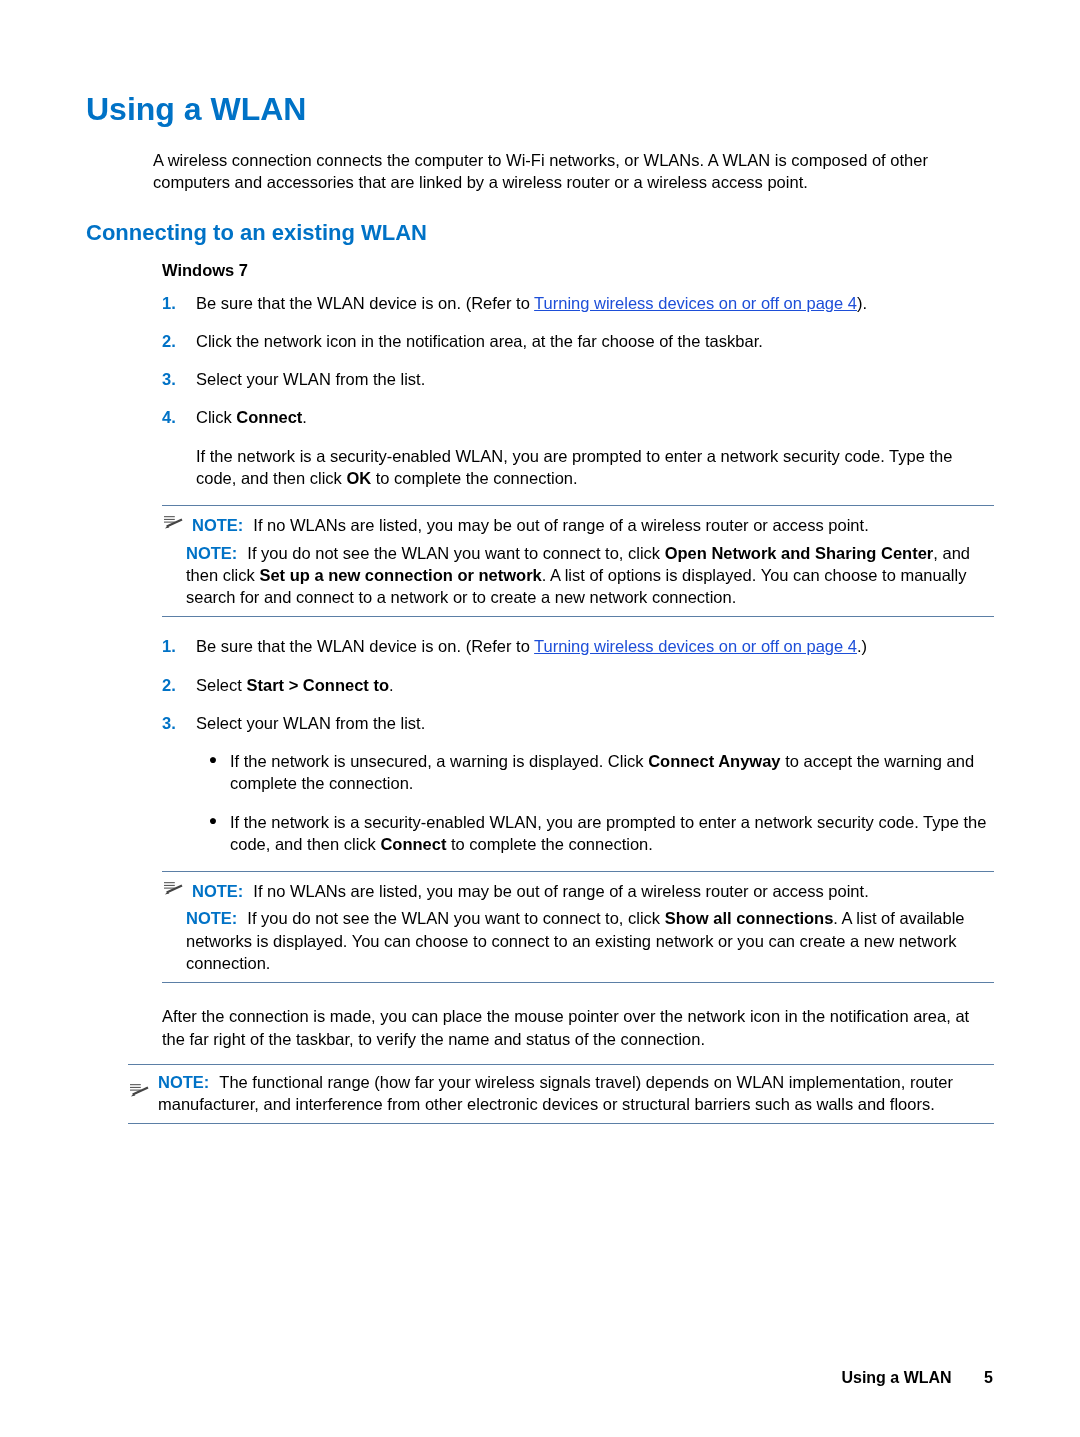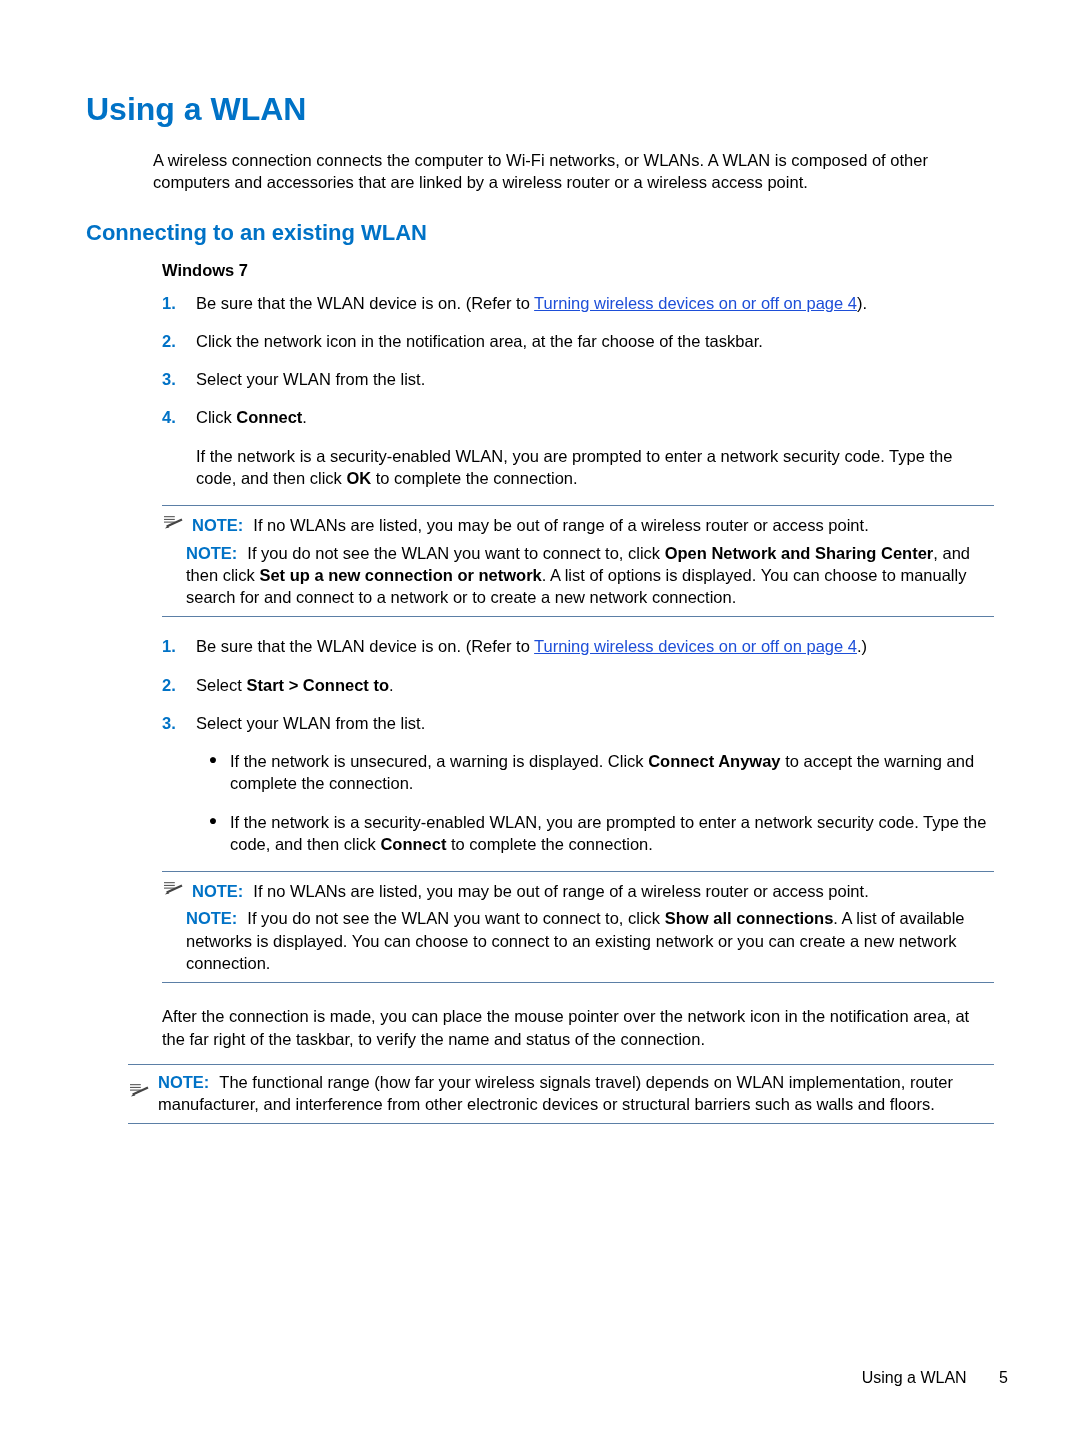--- a/index.html
+++ b/index.html
@@ -94,22 +94,23 @@
     font-size: 14px;
     text-align: center;
   }
   .bullet-body { flex: 1; }
   .after-text {
     margin: 22px 0 14px 76px;
   }
   .footer {
     position: absolute;
     bottom: 48px;
-    right: 72px;
+    right: 87px;
     font-size: 16px;
+    font-weight: bold;
   }
   .footer-num { margin-left: 28px; }
   b { font-weight: bold; }
 </style>
 </head>
 <body>
 
 <div class="page">
 
   <div class="h1">Using a WLAN</div>

